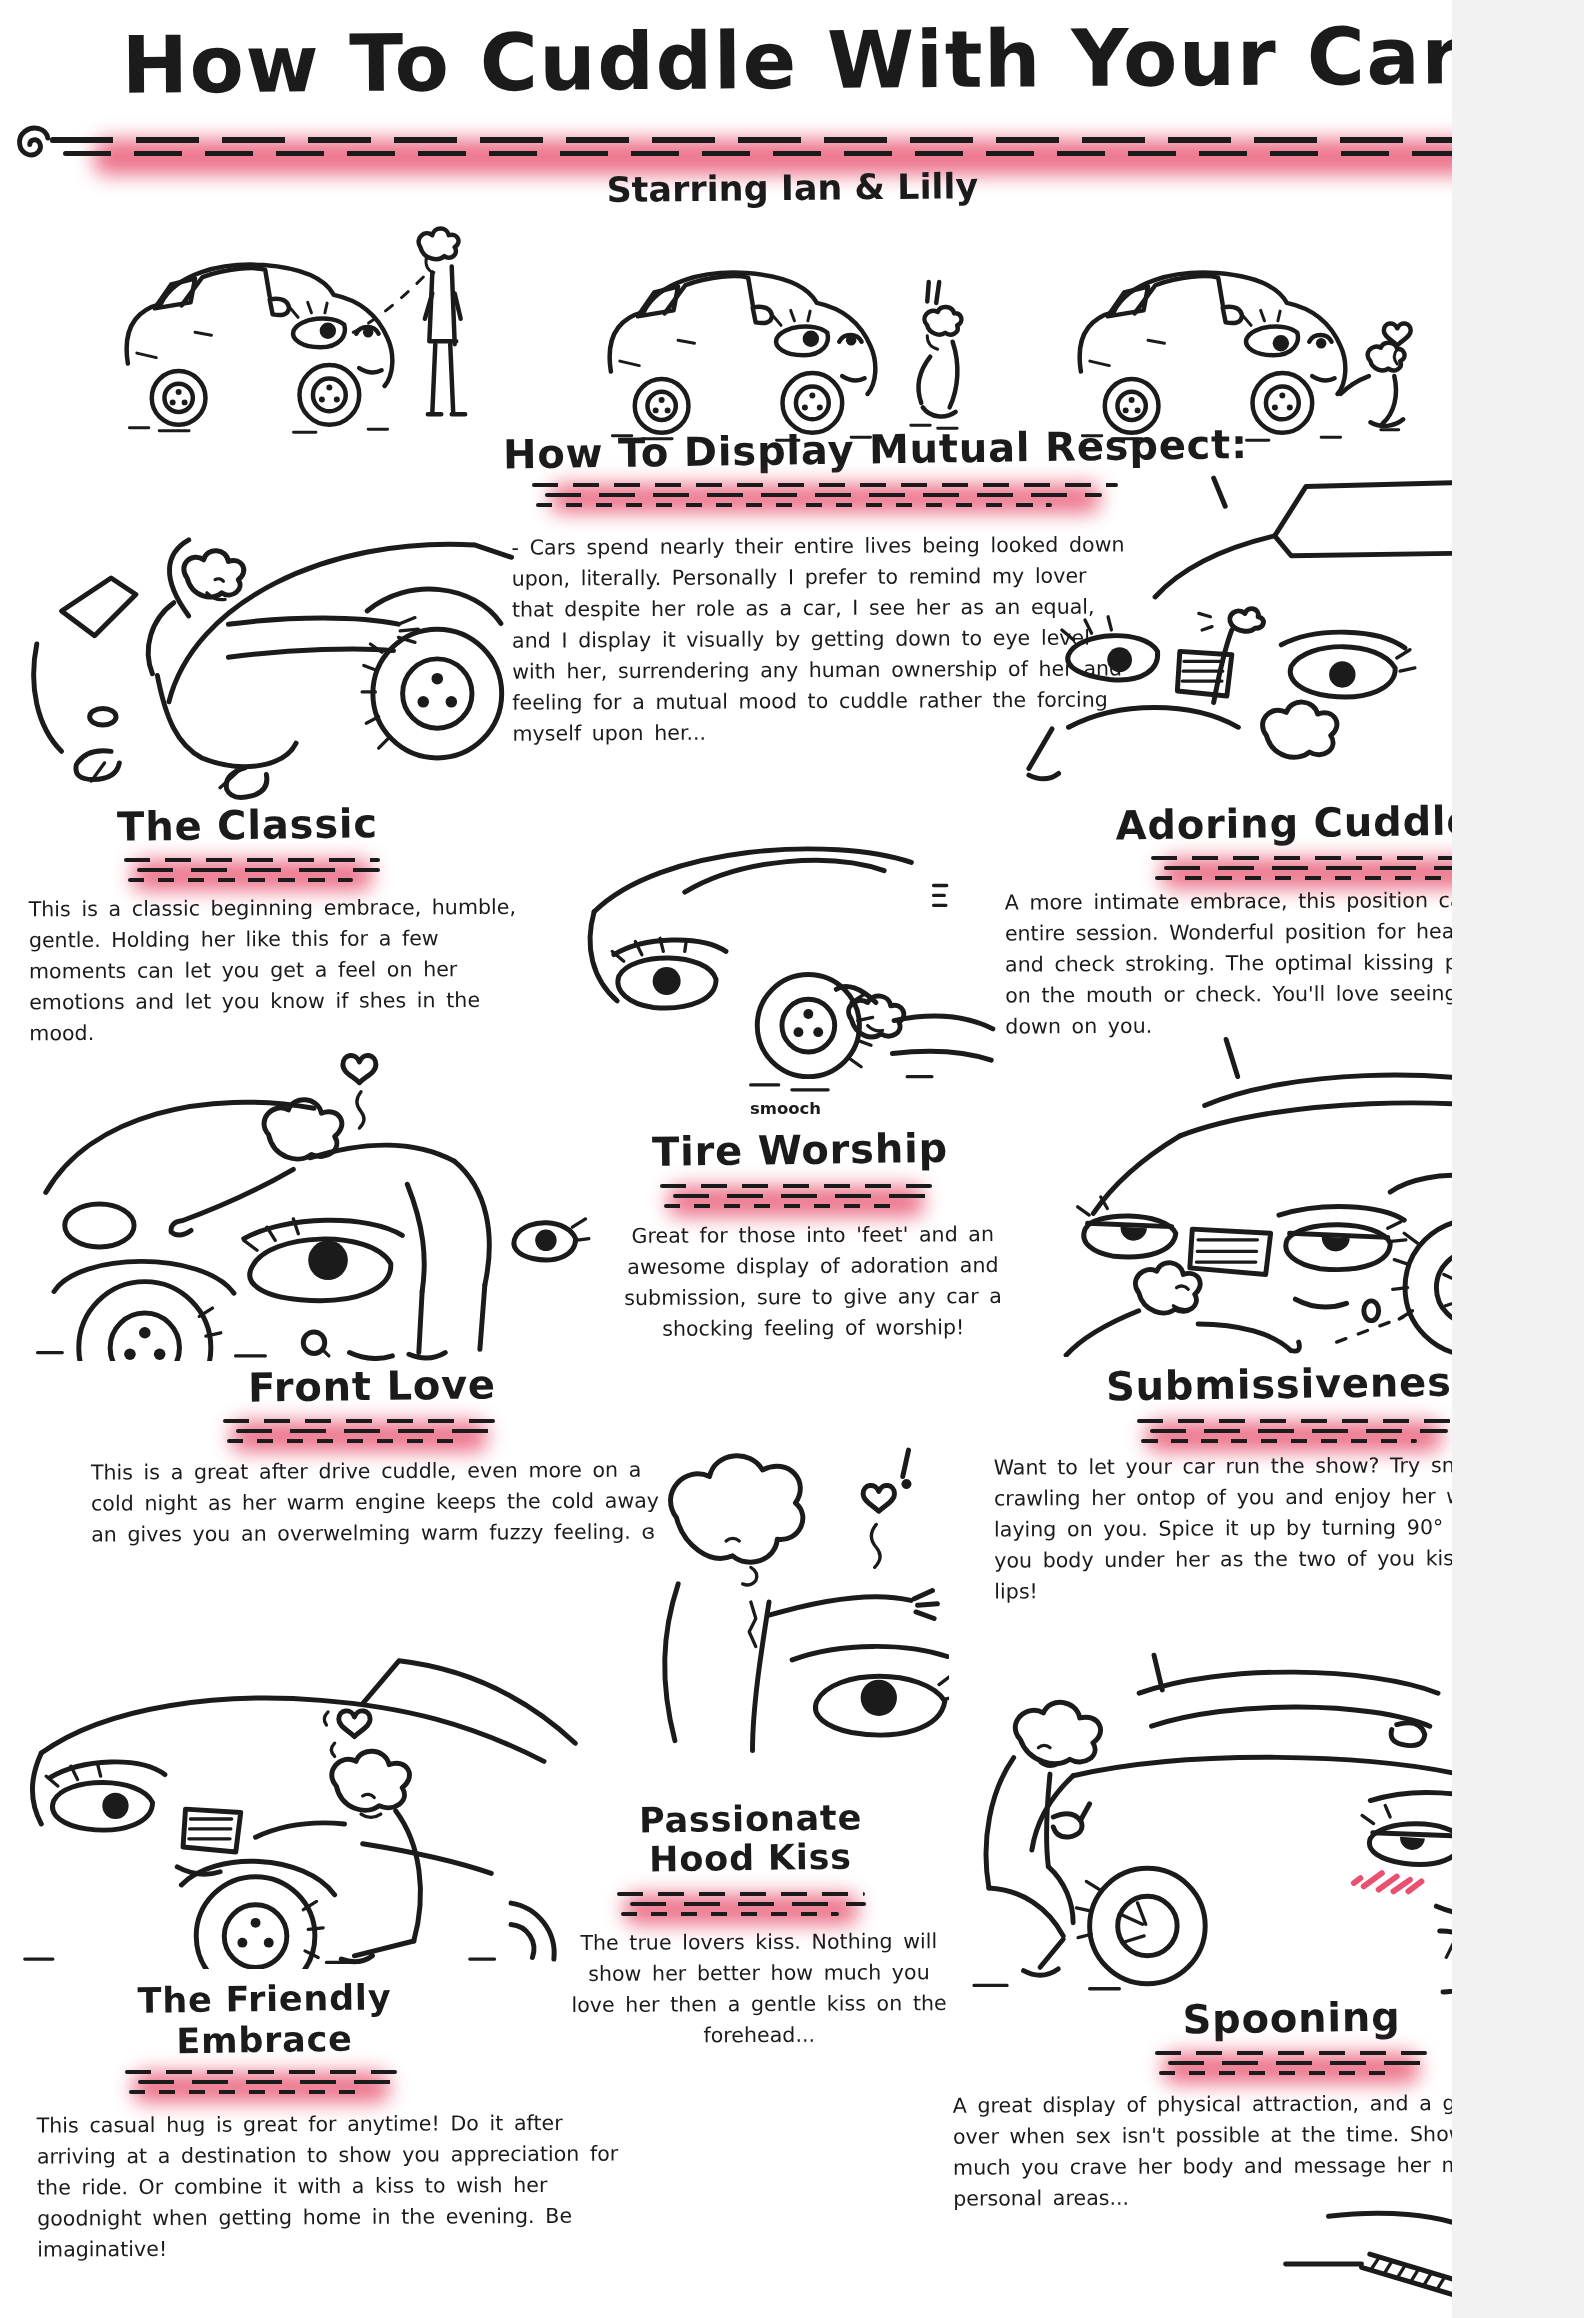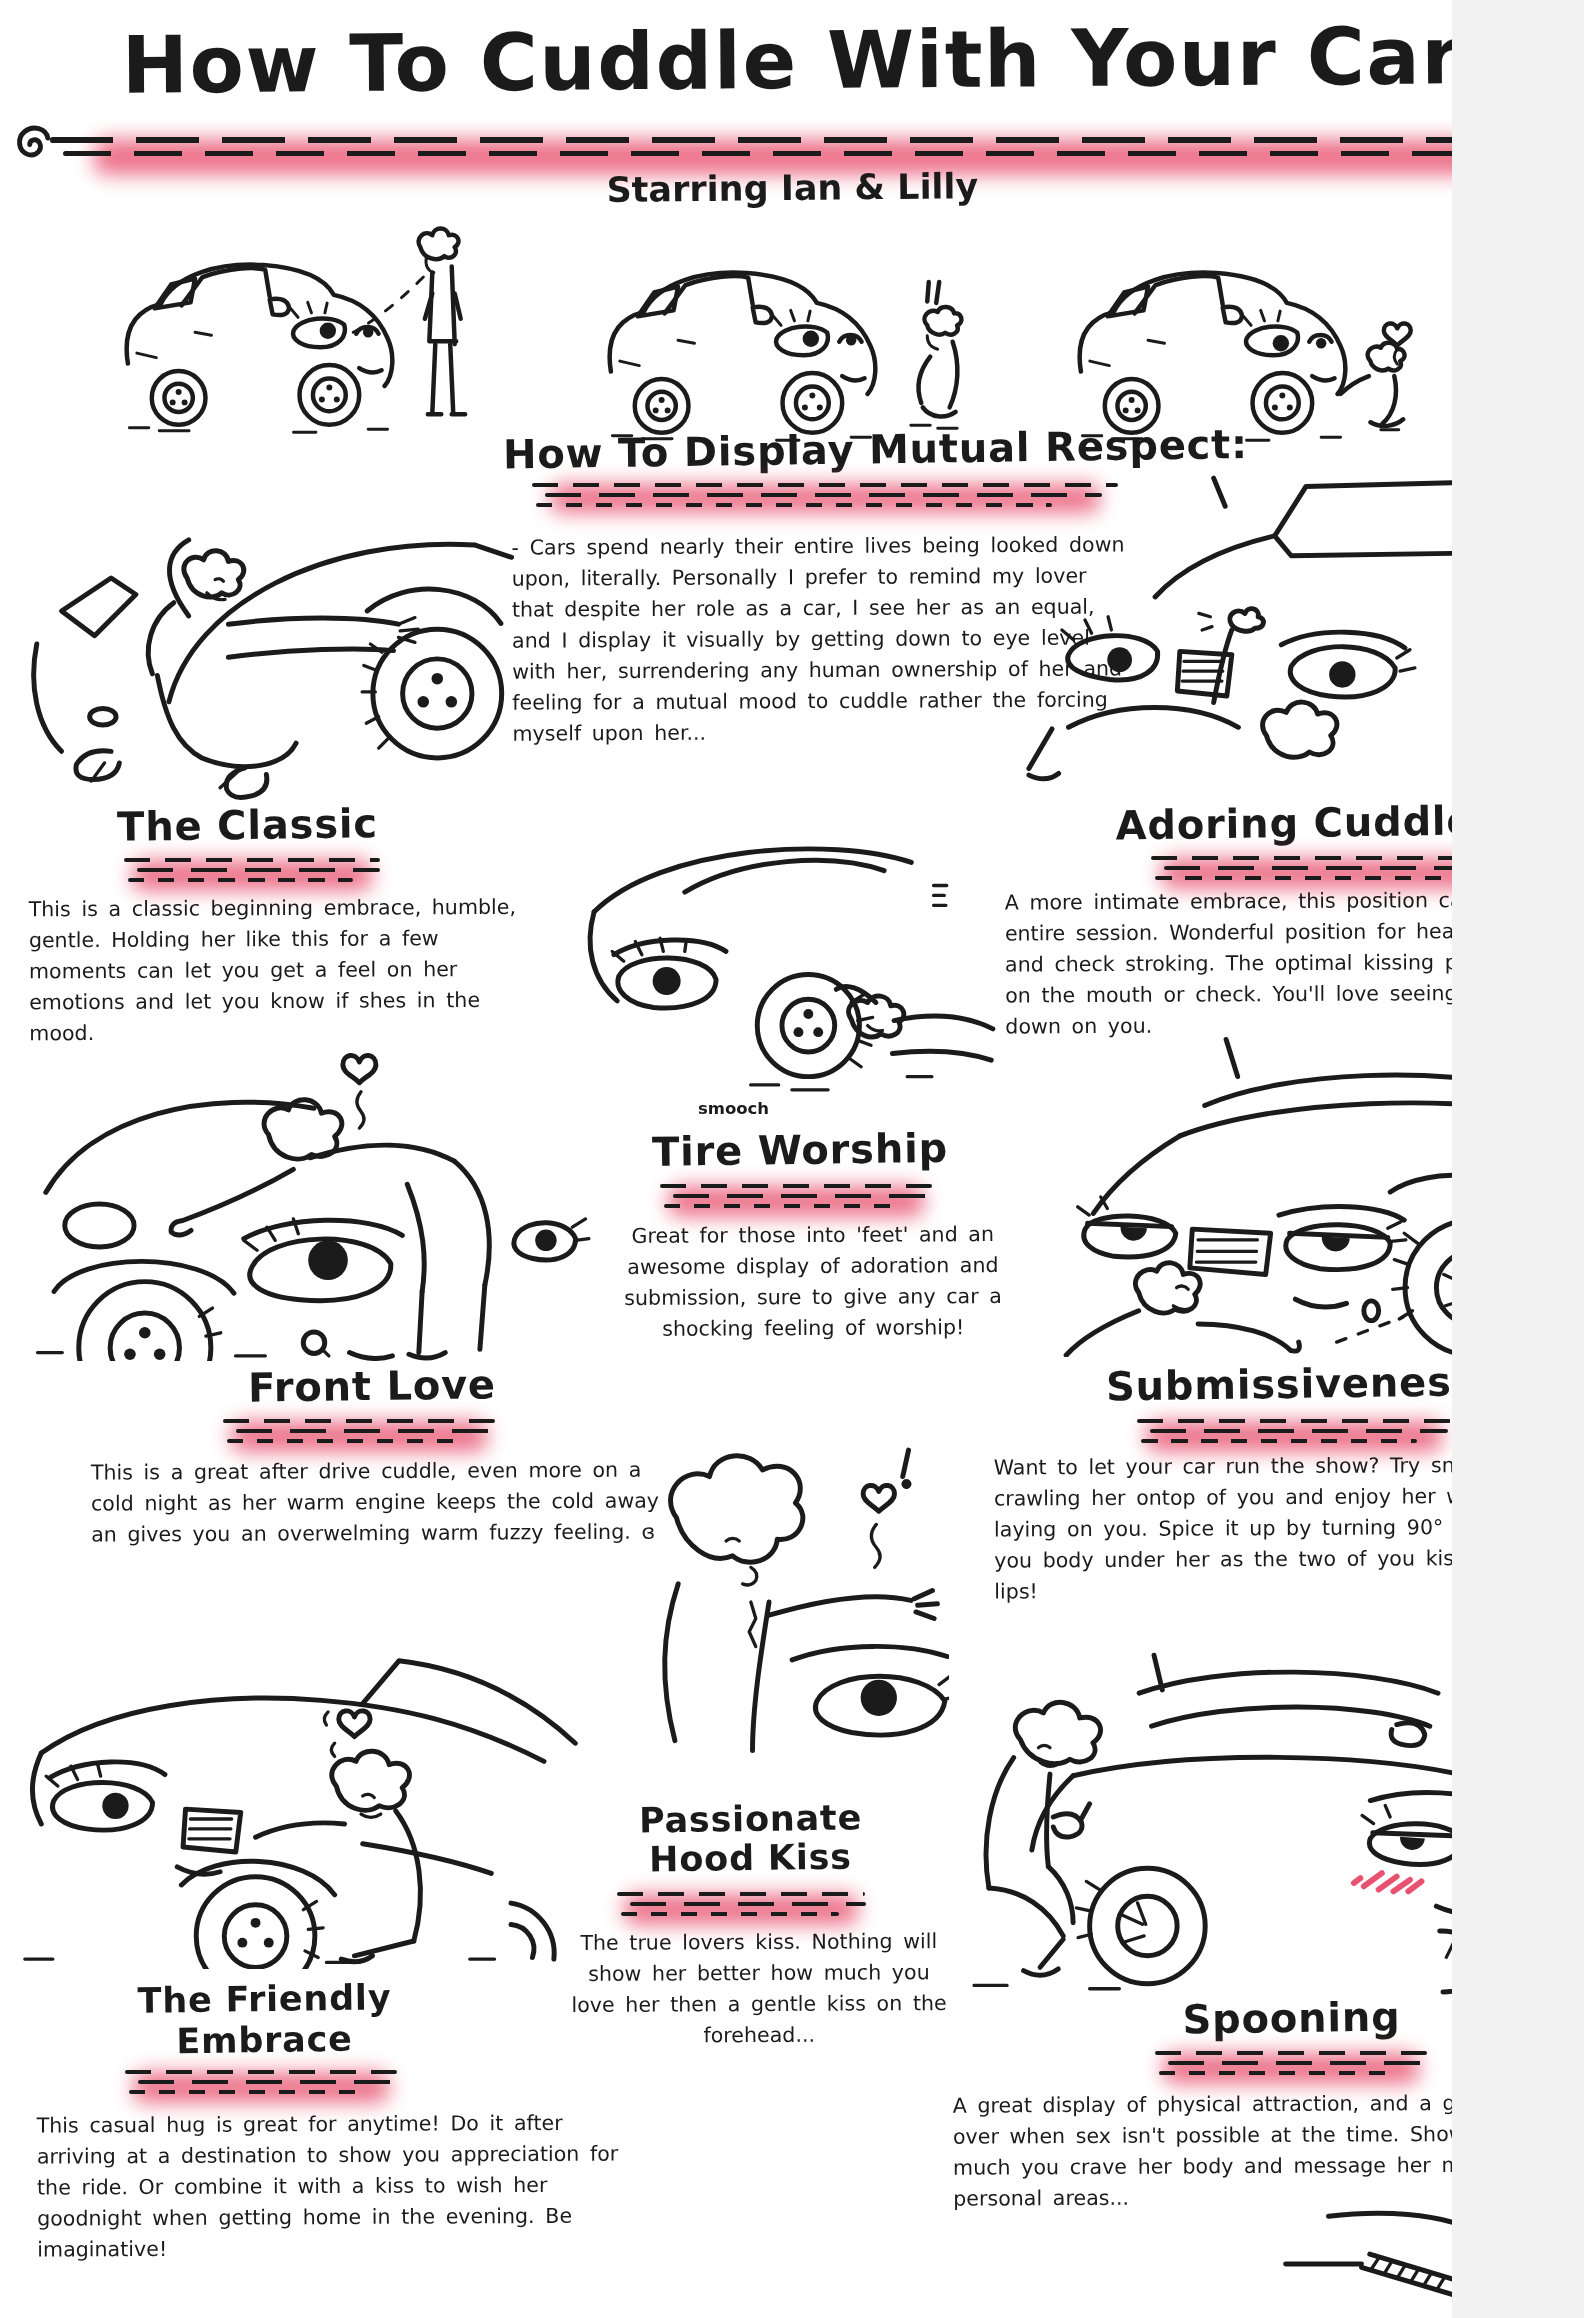--- a/index.html
+++ b/index.html
@@ -237,21 +237,21 @@
     <circle class="f" cx="300" cy="244" r="6"></circle>
       <circle class="f" cx="288" cy="266" r="6"></circle>
       <circle class="f" cx="312" cy="266" r="6"></circle>
     <path class="t" d="M352,230 l16,-10 M360,252 l18,-4 M360,276 l16,6 M350,298 l14,10"></path>
     <path class="s" d="M352,250 c-10,-14 6,-28 20,-20 c6,-12 26,-10 28,4 c14,-4 22,12 10,20 c6,12 -10,22 -22,14 c-10,8 -30,4 -36,-18 Z"></path>
     <path class="t" d="M372,258 q8,8 18,6"></path>
     <path class="s" d="M404,252 C452,242 492,246 524,262 M402,292 C452,286 492,290 522,300"></path>
     <path class="s" d="M382,230 C364,212 346,206 334,214"></path>
     <path class="t" d="M230,330 h34 M280,336 h44 M420,320 h30"></path>
   </svg>
-  <div class="abs caption" style="left:684px;top:1099px;width:99px;text-align:center;">smooch</div>
+  <div class="abs caption" style="left:736px;top:1099px;width:99px;text-align:center;">smooch</div>
   <div class="abs hand-h" style="left:652px;top:1127px;width:281px;">Tire Worship</div>
   <div class="scribble" style="left:660px;top:1178px;width:272px;height:43px;">
     <i class="glow"></i>
       <i class="row"></i>
       <i class="row r2"></i>
       <i class="row r3"></i>
   </div>
   <div class="abs para center" style="left:582px;top:1220px;width:462px;">Great for those into 'feet' and an awesome display of adoration and submission, sure to give any car a shocking feeling of worship!</div>
 
   <svg class="abs" style="left:20.6px;top:1019px;" width="586" height="342" viewBox="0 0 710 414">

